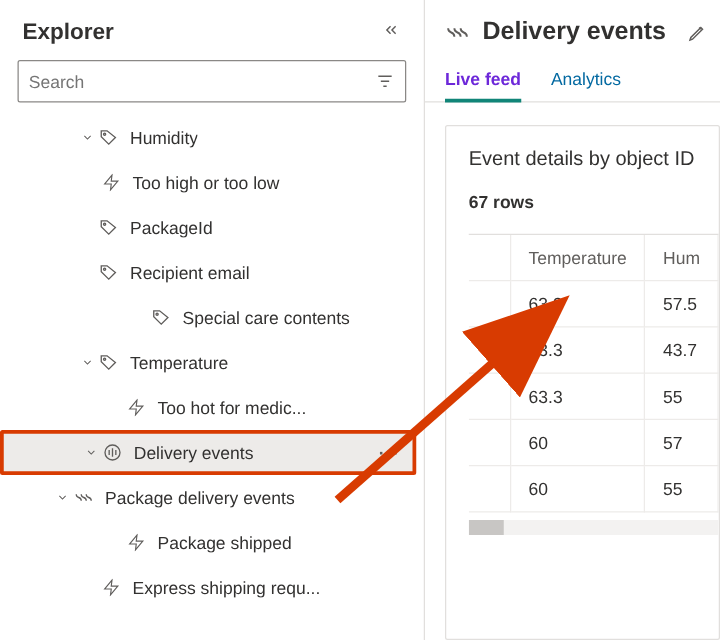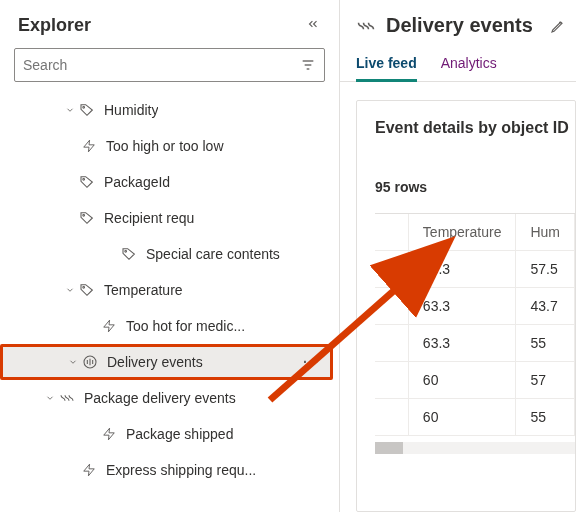--- a/index.html
+++ b/index.html
@@ -21,26 +21,26 @@
 .node.highlight { background:#edebe9; border:3px solid #d83b01; border-radius:2px; }
 .chev { width:16px; display:inline-flex; justify-content:center; color:#605e5c; flex-shrink:0; }
 .icon { width:18px; display:inline-flex; justify-content:center; margin-right:8px; color:#605e5c; flex-shrink:0; }
 .label { overflow:hidden; text-overflow:ellipsis; }
 .more { margin-left:auto; padding:0 10px; color:#605e5c; letter-spacing:1px; font-weight:bold; }
 .main { flex:1; display:flex; flex-direction:column; overflow:hidden; }
 .main-header { display:flex; align-items:center; padding:14px 10px 4px 16px; gap:10px; }
 .main-title { font-size:20px; font-weight:600; flex:1; overflow:hidden; text-overflow:ellipsis; white-space:nowrap; }
 .edit-btn { color:#605e5c; cursor:pointer; }
 .tabs { display:flex; gap:24px; padding:6px 16px 0 16px; border-bottom:1px solid #e1dfdd; }
-.tab { padding:8px 0 10px 0; cursor:pointer; color:#701a75; position:relative; }
-.tab.active { color:#0c4a6e; font-weight:600; }
+.tab { padding:8px 0 10px 0; cursor:pointer; color:#0369a1; position:relative; }
+.tab.active { color:#6d28d9; font-weight:600; }
 .tab.active::after { content:""; position:absolute; left:0; right:0; bottom:-1px; height:3px; background:#118578; }
 .content { flex:1; padding:18px 0 0 16px; overflow:hidden; }
 .card { border:1px solid #e1dfdd; border-radius:2px; padding:18px 0 0 18px; height:100%; overflow:hidden; }
-.card-title { font-size:16px; font-weight:700; margin-bottom:42px; }
+.card-title { font-size:16px; font-weight:400; margin-bottom:16px; }
 .row-count { font-weight:600; margin-bottom:18px; }
 .tbl { border-top:1px solid #e1dfdd; overflow-x:auto; }
 .hscroll { height:12px; background:#f3f2f1; margin-top:6px; position:relative; }
 .hscroll-thumb { position:absolute; left:0; top:0; height:100%; width:28px; background:#c8c6c4; }
 table { border-collapse:collapse; width:100%; }
 th, td { text-align:left; padding:10px 14px; border-bottom:1px solid #edebe9; border-right:1px solid #edebe9; font-weight:400; white-space:nowrap; }
 th { color:#605e5c; font-weight:400; }
 td.empty { width:42px; }
 .arrow { position:absolute; left:260px; top:230px; pointer-events:none; }
 svg { display:block; }
@@ -109,21 +109,21 @@
         <span class="label">PackageId</span>
       </div>
 
       <div class="node" style="padding-left:78px">
         <span class="icon">
             <svg width="16" height="16" viewBox="0 0 24 24" fill="none" stroke="currentColor" stroke-width="1.6">
               <path d="M20 12l-8 8-9-9V4h7z"></path>
               <circle cx="7" cy="8" r="1.3"></circle>
             </svg>
           </span>
-        <span class="label">Recipient requ</span>
+        <span class="label">Recipient email</span>
       </div>
 
       <div class="node" style="padding-left:120px">
         <span class="icon">
             <svg width="16" height="16" viewBox="0 0 24 24" fill="none" stroke="currentColor" stroke-width="1.6">
               <path d="M20 12l-8 8-9-9V4h7z"></path>
               <circle cx="7" cy="8" r="1.3"></circle>
             </svg>
           </span>
         <span class="label">Special care contents</span>
@@ -225,21 +225,21 @@
             </svg></span>
       </span>
     </div>
     <div class="tabs">
       <div class="tab active">Live feed</div>
       <div class="tab">Analytics</div>
     </div>
     <div class="content">
       <div class="card">
         <div class="card-title">Event details by object ID</div>
-        <div class="row-count">95 rows</div>
+        <div class="row-count">67 rows</div>
         <div class="tbl">
           <table>
             <thead>
               <tr>
                 <th class="empty"></th>
                 <th>Temperature</th>
                 <th>Hum</th>
               </tr>
             </thead>
             <tbody>

